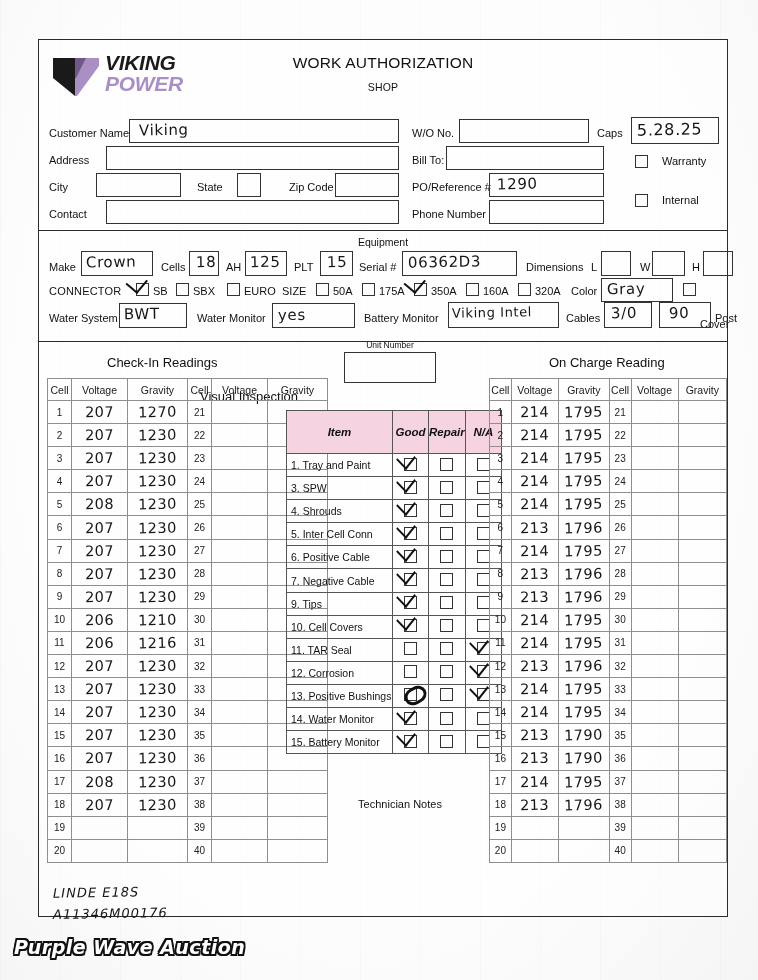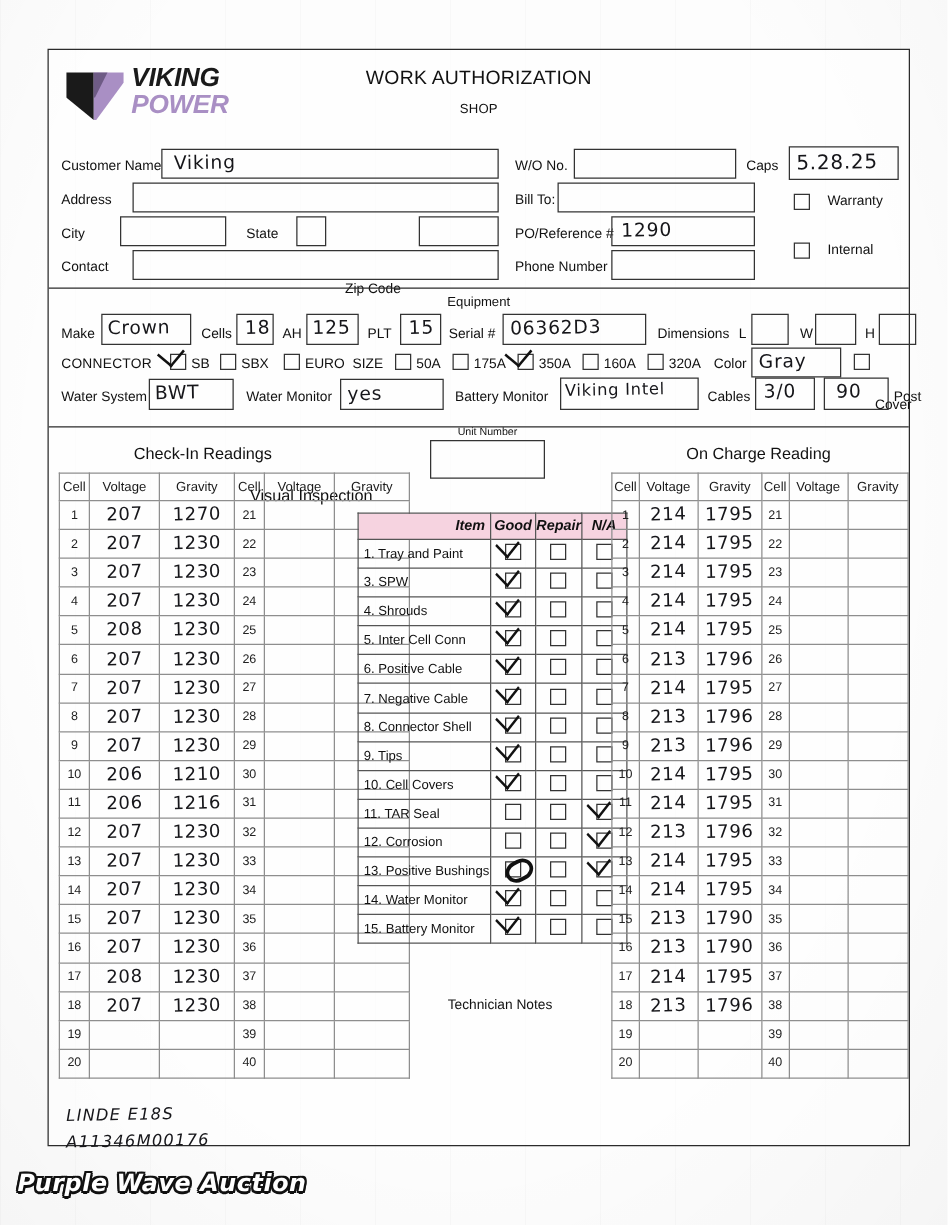--- a/index.html
+++ b/index.html
@@ -160,25 +160,25 @@
     border: 1px solid #555;
     padding: 0 0 0 4px;
     height: 23.1px;
     box-sizing:border-box;
     vertical-align: middle;
     font-weight: normal;
     text-align: left;
   }
   table.vis th {
     background: #f6d3e0;
-    text-align: right;
+    text-align: center;
     font-style: italic;
     font-weight: bold;
     font-size: 11.5px;
-    padding: 4px;
+    padding: 15px;
     height: 21px;
   }
   th.th-sm { font-size: 9.5px; font-weight:bold; font-style:italic; }
   .vis-item { width: 106px; font-size: 10.5px; }
   .vis-col  { width: 36px; text-align:center !important; padding:0 !important; }
   .vbox {
     display:inline-block; width:13px; height:13px;
     border:1.2px solid #333; box-sizing:border-box; position:relative;
   }
   .tick::after{
@@ -281,21 +281,21 @@
     <div class="lbl" style="left:623px; top:39px;">Warranty</div>
 
     <div class="lbl" style="left:10px; top:65px;">City</div>
     <div class="box" style="left:57px; top:57px; width:85px; height:24px;"></div>
     <div class="hw sm" style="left:64px; top:60px;"></div>
 
     <div class="lbl" style="left:158px; top:65px;">State</div>
     <div class="box" style="left:198px; top:57px; width:24px; height:24px;"></div>
     <div class="hw sm" style="left:203px; top:60px;"></div>
 
-    <div class="lbl" style="left:237px; top:65px;margin-top:44px;">Zip Code</div>
+    <div class="lbl" style="left:250px; top:65px;">Zip Code</div>
     <div class="box" style="left:296px; top:57px; width:64px; height:24px;"></div>
     <div class="hw sm" style="left:302px; top:60px;"></div>
 
     <div class="lbl" style="left:373px; top:65px;">PO/Reference #</div>
     <div class="box" style="left:450px; top:57px; width:115px; height:24px;"></div>
     <div class="hw" style="left:458px; top:59px;">1290</div>
 
     <div class="chk" style="left:596px; top:78px;"></div>
     <div class="lbl" style="left:623px; top:78px;">Internal</div>
 
@@ -630,26 +630,20 @@
             <td class="vis-col"><span class="vbox"></span></td>
             <td class="vis-col"><span class="vbox"></span></td>
           </tr>
           <tr>
             <td class="vis-item">7. Negative Cable</td>
             <td class="vis-col"><span class="vbox tick"></span></td>
             <td class="vis-col"><span class="vbox"></span></td>
             <td class="vis-col"><span class="vbox"></span></td>
           </tr>
           <tr>
-            <td class="vis-item">8. Connector Shell</td>
-            <td class="vis-col"><span class="vbox tick"></span></td>
-            <td class="vis-col"><span class="vbox"></span></td>
-            <td class="vis-col"><span class="vbox"></span></td>
-          </tr>
-          <tr>
             <td class="vis-item">9. Tips</td>
             <td class="vis-col"><span class="vbox tick"></span></td>
             <td class="vis-col"><span class="vbox"></span></td>
             <td class="vis-col"><span class="vbox"></span></td>
           </tr>
           <tr>
             <td class="vis-item">10. Cell Covers</td>
             <td class="vis-col"><span class="vbox tick"></span></td>
             <td class="vis-col"><span class="vbox"></span></td>
             <td class="vis-col"><span class="vbox"></span></td>

